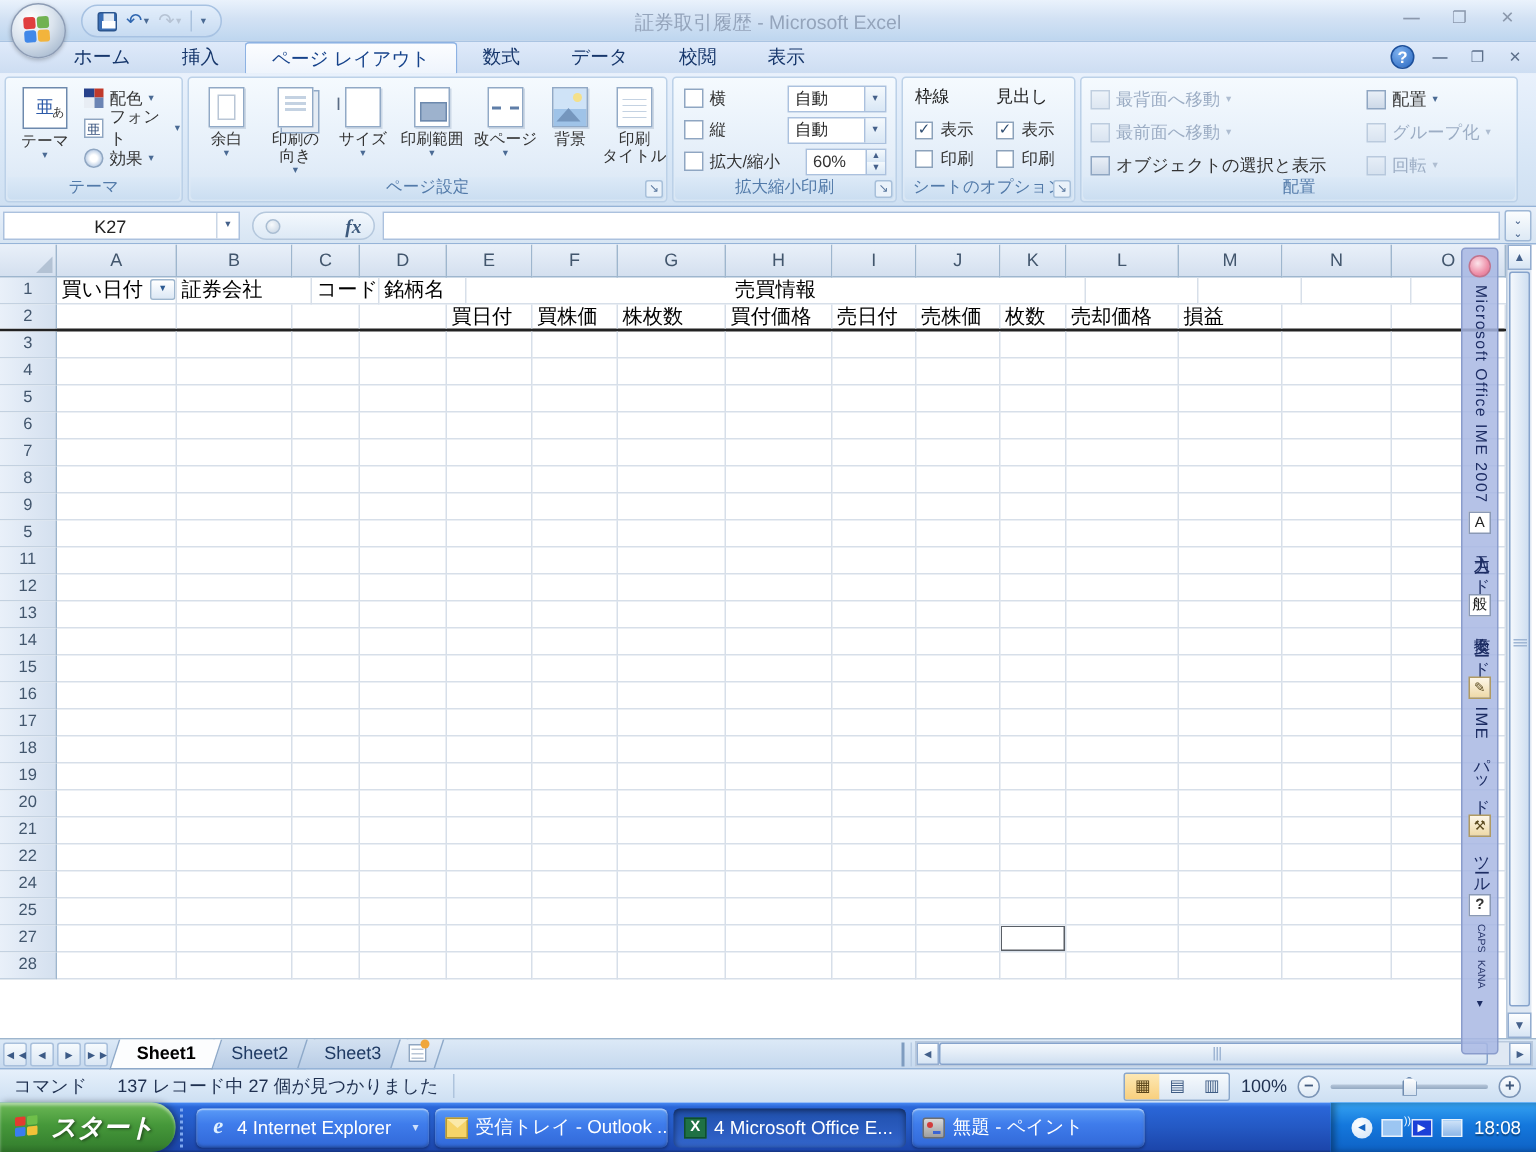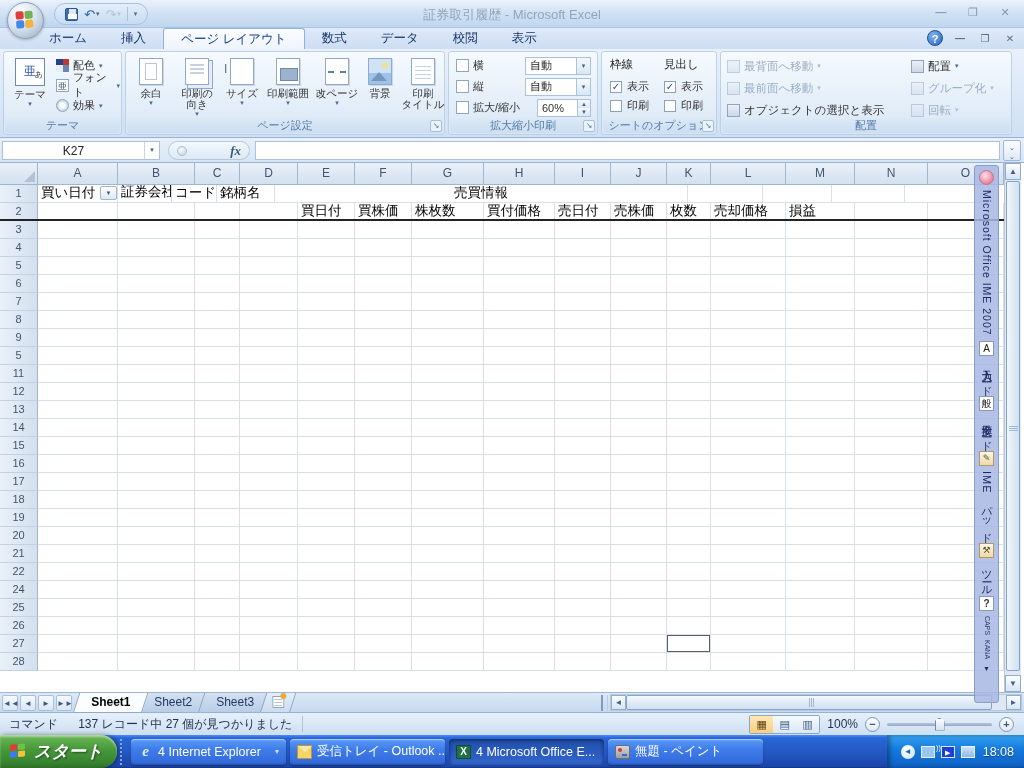--- a/index.html
+++ b/index.html
@@ -477,21 +477,21 @@
         <div class="col-h" style="width: 44px;">K</div>
         <div class="col-h" style="width: 75px;">L</div>
         <div class="col-h" style="width: 69px;">M</div>
         <div class="col-h" style="width: 73px;">N</div>
         <div class="col-h" style="width: 76px;">O</div>
       </div>
     <div id="grid-rows">
         <div class="g-row">
           <div class="row-h">1</div>
           <div class="cell" style="width: 80px; position: relative;">買い日付<span class="filter-btn">▼</span></div>
-          <div class="cell" style="width: 54px; font-family: Liberation Mono, monospace;">証券会社</div>
+          <div class="cell" style="width: 90px;">証券会社</div>
           <div class="cell" style="width: 45px; font-family: Liberation Serif, serif;">コード</div>
           <div class="cell" style="width: 58px;">銘柄名</div>
           <div class="cell ctr" style="width: 413px;">売買情報</div>
           <div class="cell" style="width: 75px;"></div>
           <div class="cell" style="width: 69px;"></div>
           <div class="cell" style="width: 73px;"></div>
           <div class="cell" style="width: 76px;"></div>
         </div>
         <div class="g-row r2">
           <div class="row-h">2</div>
@@ -884,38 +884,20 @@
           <div class="cell" style="width: 56px;"></div>
           <div class="cell" style="width: 56px;"></div>
           <div class="cell" style="width: 44px;"></div>
           <div class="cell" style="width: 75px;"></div>
           <div class="cell" style="width: 69px;"></div>
           <div class="cell" style="width: 73px;"></div>
           <div class="cell" style="width: 76px;"></div>
         </div>
         <div class="g-row">
           <div class="row-h">25</div>
-          <div class="cell" style="width: 80px;"></div>
-          <div class="cell" style="width: 77px;"></div>
-          <div class="cell" style="width: 45px;"></div>
-          <div class="cell" style="width: 58px;"></div>
-          <div class="cell" style="width: 57px;"></div>
-          <div class="cell" style="width: 57px;"></div>
-          <div class="cell" style="width: 72px;"></div>
-          <div class="cell" style="width: 71px;"></div>
-          <div class="cell" style="width: 56px;"></div>
-          <div class="cell" style="width: 56px;"></div>
-          <div class="cell" style="width: 44px;"></div>
-          <div class="cell" style="width: 75px;"></div>
-          <div class="cell" style="width: 69px;"></div>
-          <div class="cell" style="width: 73px;"></div>
-          <div class="cell" style="width: 76px;"></div>
-        </div>
-        <div class="g-row">
-          <div class="row-h">26</div>
           <div class="cell" style="width: 80px;"></div>
           <div class="cell" style="width: 77px;"></div>
           <div class="cell" style="width: 45px;"></div>
           <div class="cell" style="width: 58px;"></div>
           <div class="cell" style="width: 57px;"></div>
           <div class="cell" style="width: 57px;"></div>
           <div class="cell" style="width: 72px;"></div>
           <div class="cell" style="width: 71px;"></div>
           <div class="cell" style="width: 56px;"></div>
           <div class="cell" style="width: 56px;"></div>

